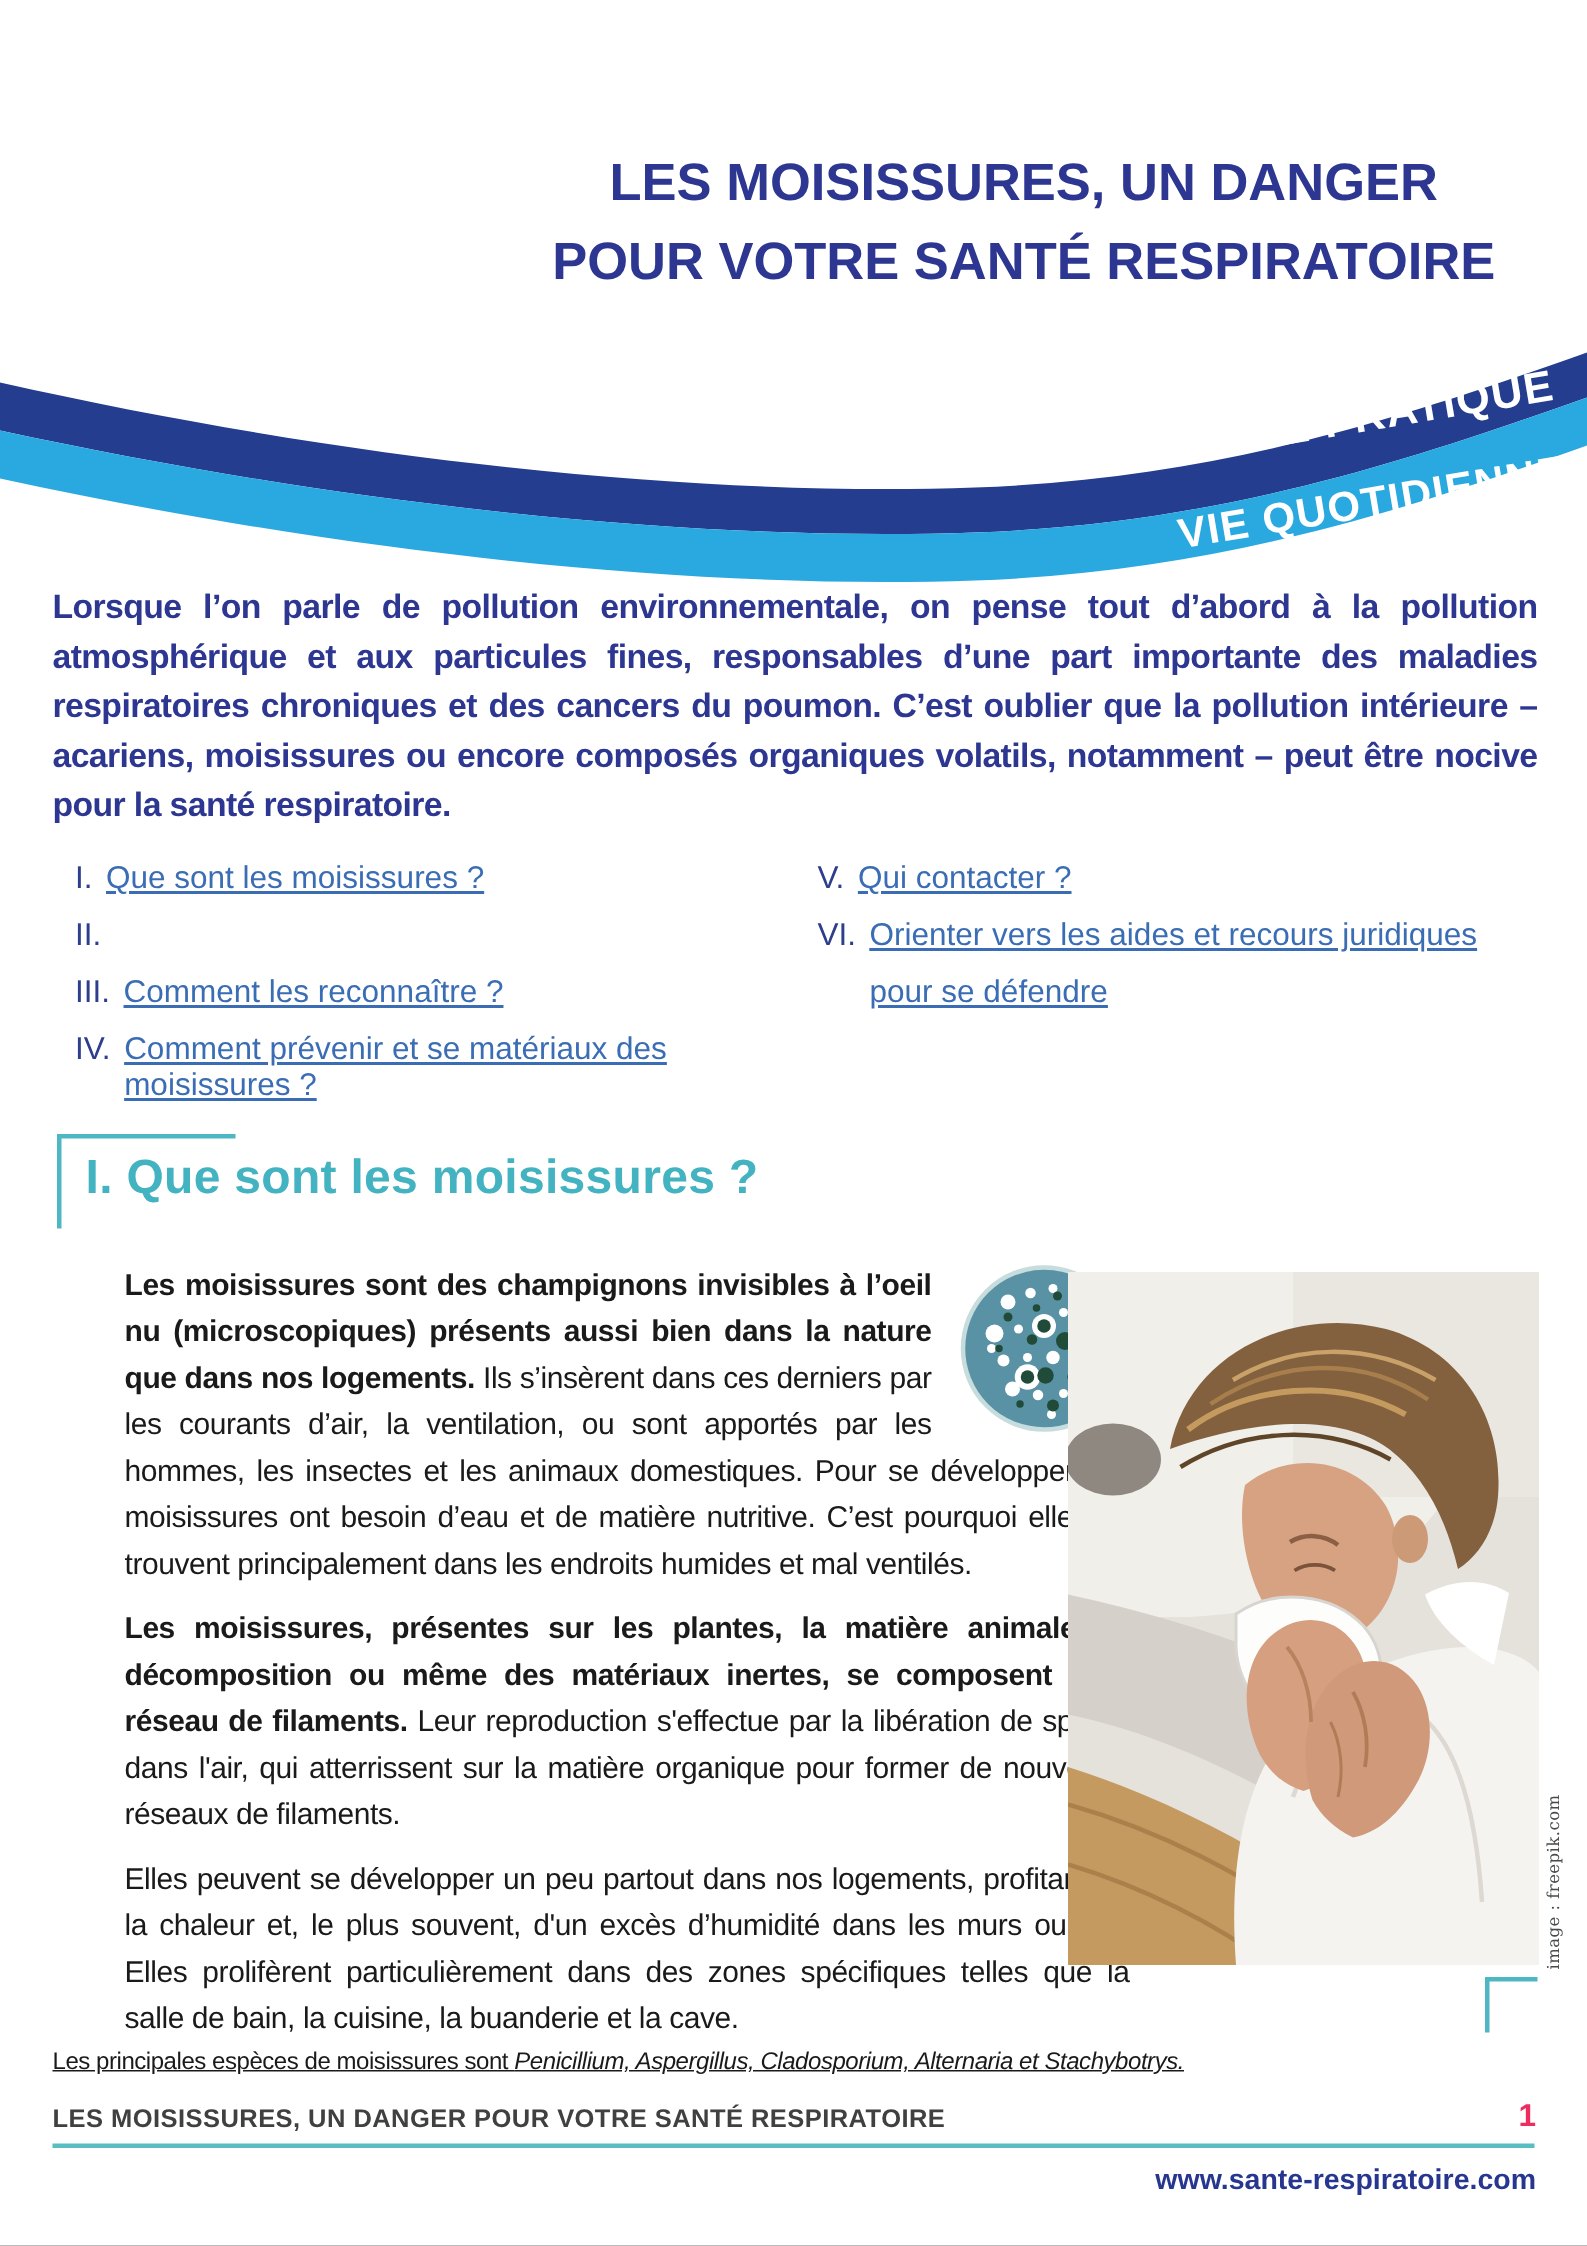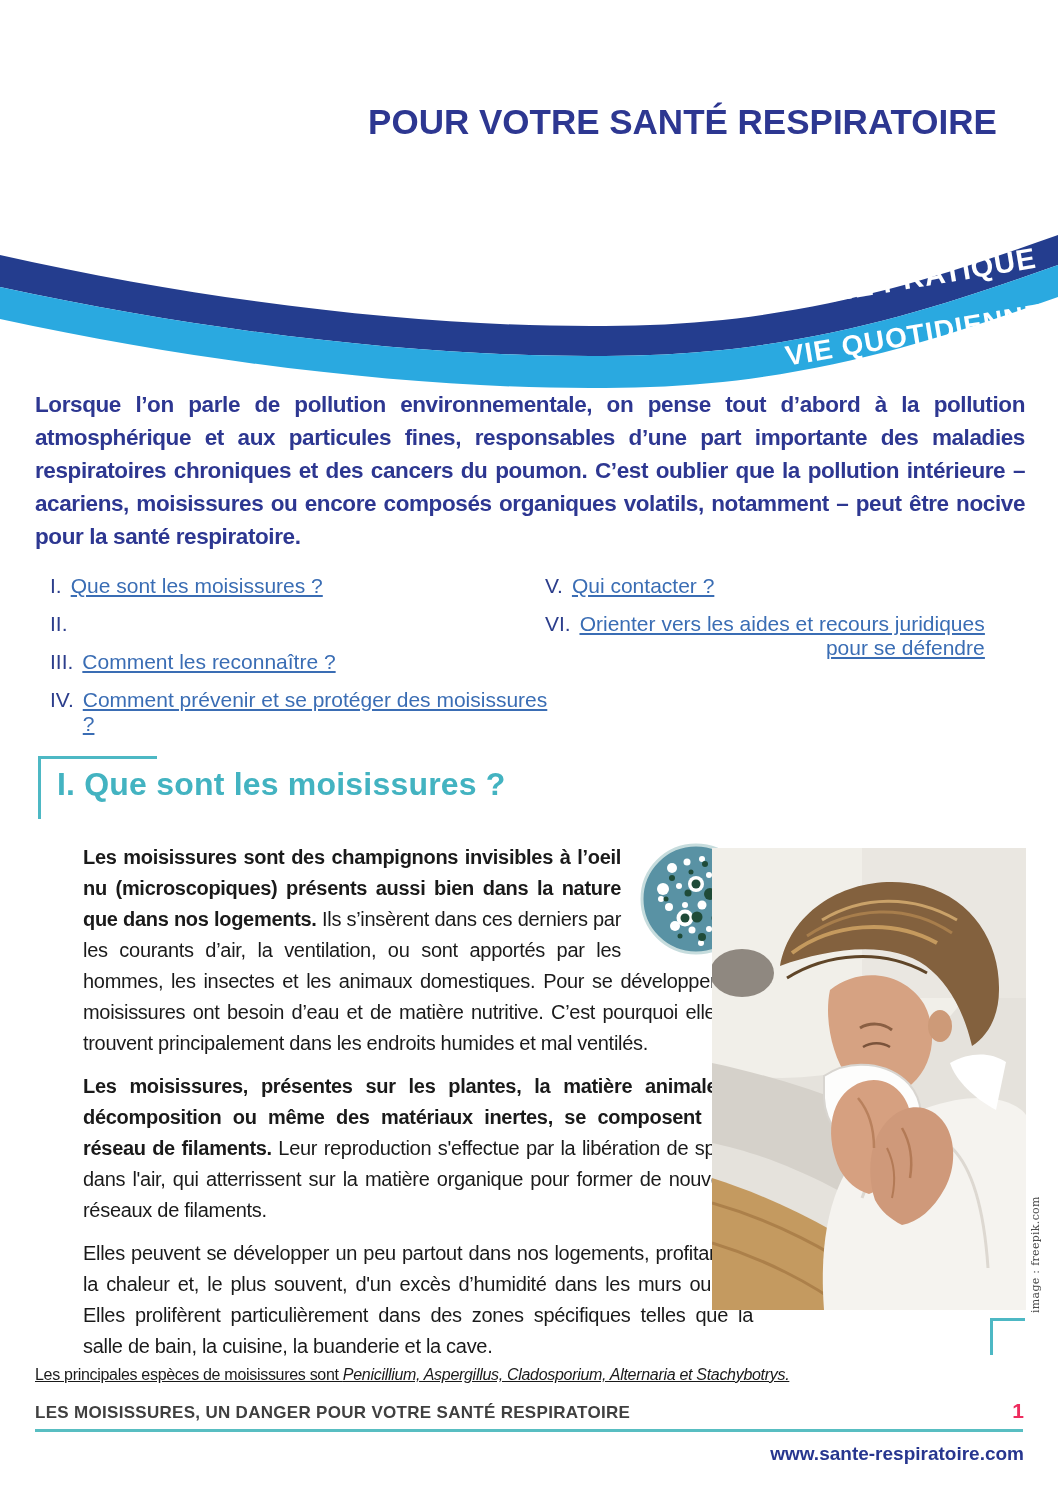--- a/index.html
+++ b/index.html
@@ -46,21 +46,21 @@
   }
 
   
   .toc-col{font-size:21px;line-height:24px;}
   .toc-left{left:50px;top:574px;width:500px;}
   .toc-right{left:545px;top:574px;width:490px;}
   .toc-row{margin-bottom:14px;display:flex;align-items:flex-start;}
   .toc-num{color:#2c3e8c;margin-right:9px;flex:none;}
   .toc-link{color:#3a6db4;text-decoration:underline;cursor:pointer;}
   .toc-link .block{display:block;text-decoration:underline;}
-  .toc-link .line2{margin-top:0;text-align:right;}
+  .toc-link .line2{margin-top:14px;}
 
   
   .bracket{
     left:38px;top:756px;width:116px;height:60px;
     border-left:3px solid #4db8c4;border-top:3px solid #4db8c4;
   }
   .section-heading{
     left:57px;top:766px;font-size:32px;font-weight:bold;
     letter-spacing:0.2px;color:#43b3c1;white-space:nowrap;
   }
@@ -93,20 +93,21 @@
   .footer-rule{left:35px;top:1429px;width:988px;height:3px;background:#58bec2;}
   .footer-url{right:34px;top:1443px;font-size:19px;font-weight:bold;color:#27368f;cursor:pointer;}
 </style>
 </head>
 <body>
 
 <div class="page">
 
 
   <div class="abs page-title">
+    <span style="display:block">LES MOISISSURES, UN DANGER</span>
     <span style="display:block">POUR VOTRE SANTÉ RESPIRATOIRE</span>
   </div>
 
   <svg class="abs wave" viewBox="0 0 1058 175">
     <path d="M0,22 C250,78 480,98 650,92 C820,86 950,40 1058,2 L1058,32 C950,70 820,116 650,122 C480,128 250,108 0,54 Z" fill="#243d8e"></path>
     <path d="M0,54 C250,108 480,128 650,122 C820,116 950,70 1058,32 L1058,64 C950,102 820,148 650,154 C480,160 250,140 0,86 Z" fill="#2aa9e0"></path>
   </svg>
   <div class="abs banner-tag tag1">FICHE PRATIQUE</div>
   <div class="abs banner-tag tag2">VIE QUOTIDIENNE</div>
 
@@ -119,21 +120,21 @@
     </div>
     <div class="toc-row">
       <span class="toc-num">II.</span>
     </div>
     <div class="toc-row">
       <span class="toc-num">III.</span>
       <a class="toc-link">Comment les reconnaître ?</a>
     </div>
     <div class="toc-row">
       <span class="toc-num">IV.</span>
-      <a class="toc-link">Comment prévenir et se protéger des moisissures ?</a>
+      <a class="toc-link">Comment prévenir et se matériaux des moisissures ?</a>
     </div>
   </div>
 
   <div class="abs toc-col toc-right">
     <div class="toc-row">
       <span class="toc-num">V.</span>
       <a class="toc-link">Qui contacter ?</a>
     </div>
     <div class="toc-row">
       <span class="toc-num">VI.</span>

